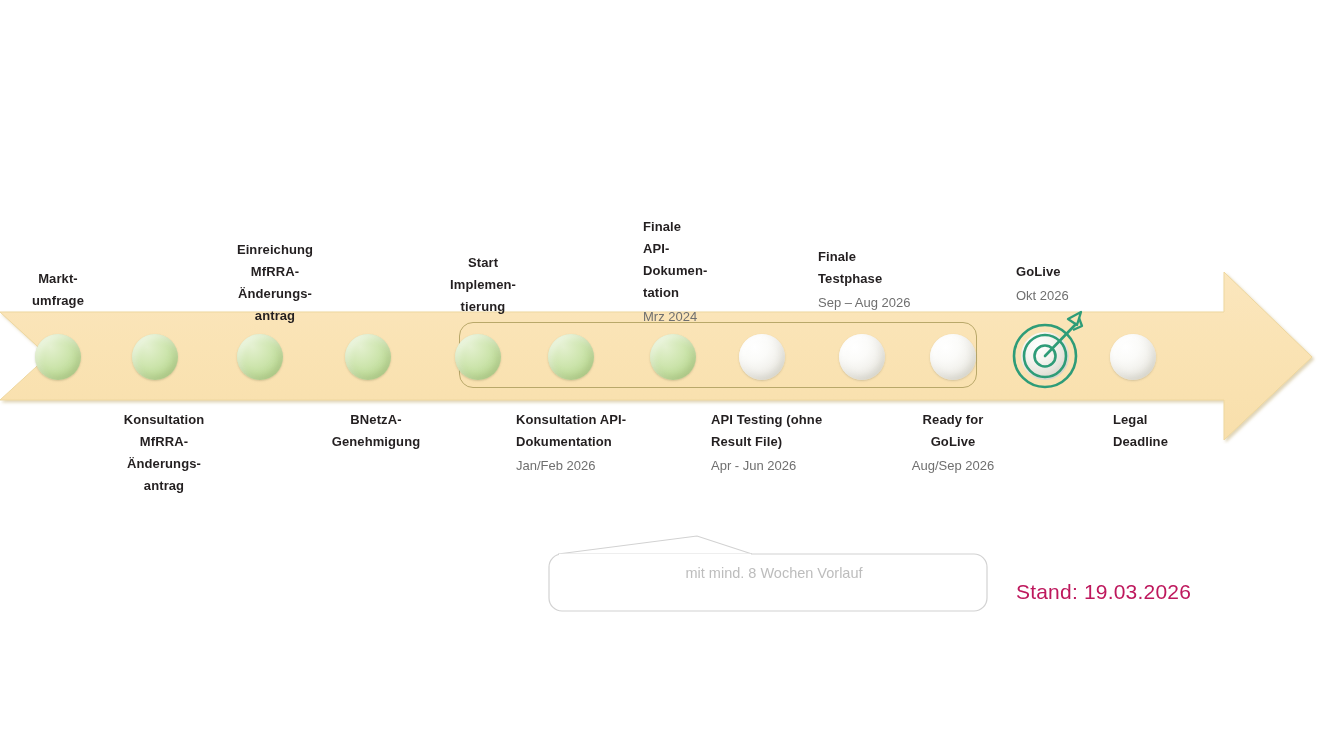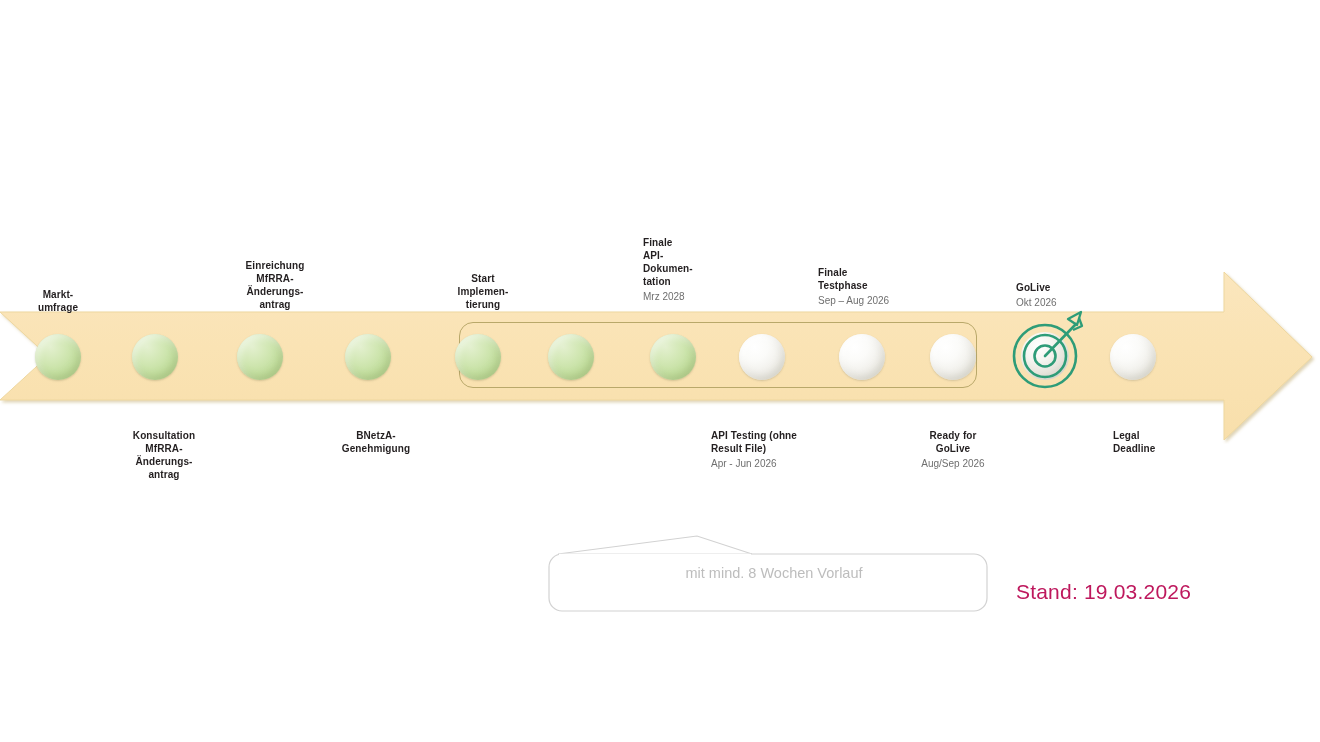--- a/index.html
+++ b/index.html
@@ -33,24 +33,23 @@
   .bracket {
     position:absolute;
     border:1px solid #b9a86a;
     border-radius:14px;
     background:transparent;
   }
 
   
   .label {
     position:absolute;
-    font-size:10px;
-    line-height:13px;
+    font-size:13px;
+    line-height:22px;
     color:#231f20;
-    margin-top:20px;
   }
   .label .ttl { font-weight:bold; letter-spacing:.1px; }
   .label.ctr { text-align:center; }
   .label.lft { text-align:left; }
   .label .dt { color:#6f6f6f; font-weight:normal; display:block; margin-top:2px; }
   .label .dt.tight { margin-top:3px; }
 
   
   .target-icon { position:absolute; }
 
@@ -152,21 +151,21 @@
     <span class="ttl" style="white-space:pre-line;">Start
 Implemen-
 tierung</span>
   </div>
 
   <div class="label lft" style="left:643px; top:216px; width:120px;">
     <span class="ttl" style="white-space:pre-line;">Finale
 API-
 Dokumen-
 tation</span>
-    <span class="dt">Mrz 2028</span>
+    <span class="dt">Mrz 2024</span>
   </div>
 
   <div class="label lft" style="left:818px; top:246px; width:140px;">
     <span class="ttl" style="white-space:pre-line;">Finale
 Testphase</span>
     <span class="dt">Sep – Aug 2026</span>
   </div>
 
   <div class="label lft" style="left:1016px; top:261px; width:120px;">
     <span class="ttl" style="white-space:pre-line;">GoLive</span>
@@ -178,20 +177,25 @@
 MfRRA-
 Änderungs-
 antrag</span>
   </div>
 
   <div class="label ctr" style="left:312px; top:409px; width:128px;">
     <span class="ttl" style="white-space:pre-line;">BNetzA-
 Genehmigung</span>
   </div>
 
+  <div class="label lft" style="left:516px; top:409px; width:146px;">
+    <span class="ttl" style="white-space:pre-line;">Konsultation API-
+Dokumentation</span>
+    <span class="dt">Jan/Feb 2026</span>
+  </div>
 
   <div class="label lft" style="left:711px; top:409px; width:150px;">
     <span class="ttl" style="white-space:pre-line;">API Testing (ohne
 Result File)</span>
     <span class="dt">Apr - Jun 2026</span>
   </div>
 
   <div class="label ctr" style="left:895px; top:409px; width:116px;">
     <span class="ttl" style="white-space:pre-line;">Ready for
 GoLive</span>

